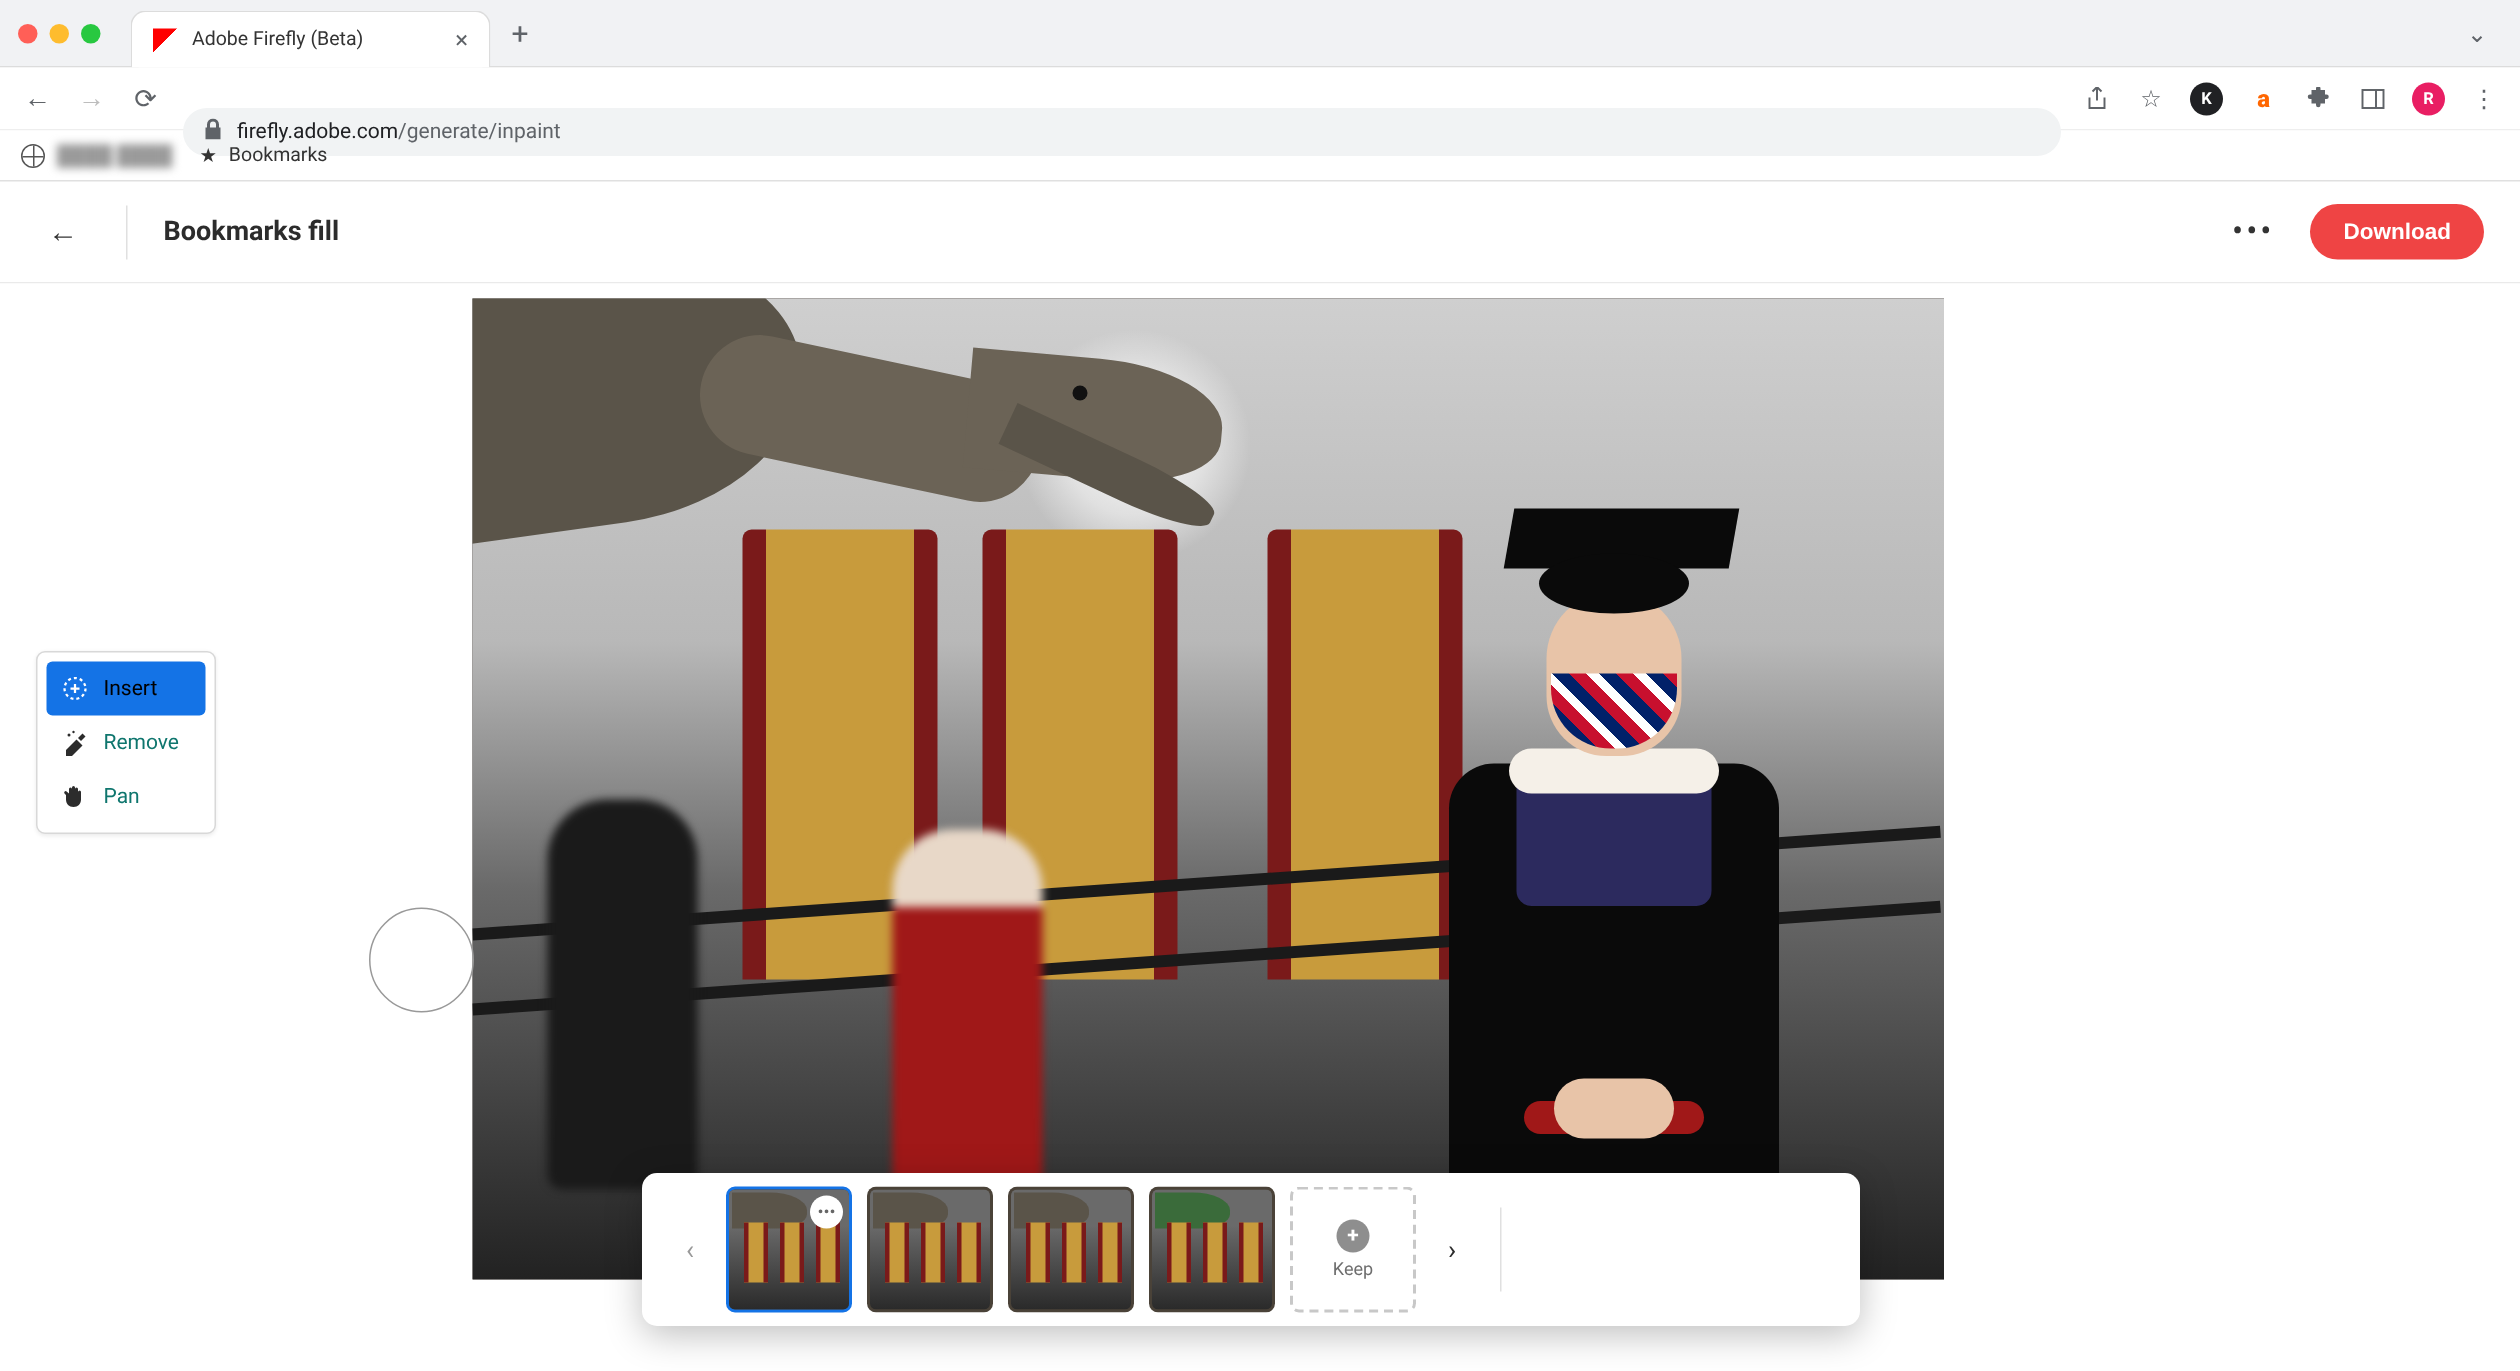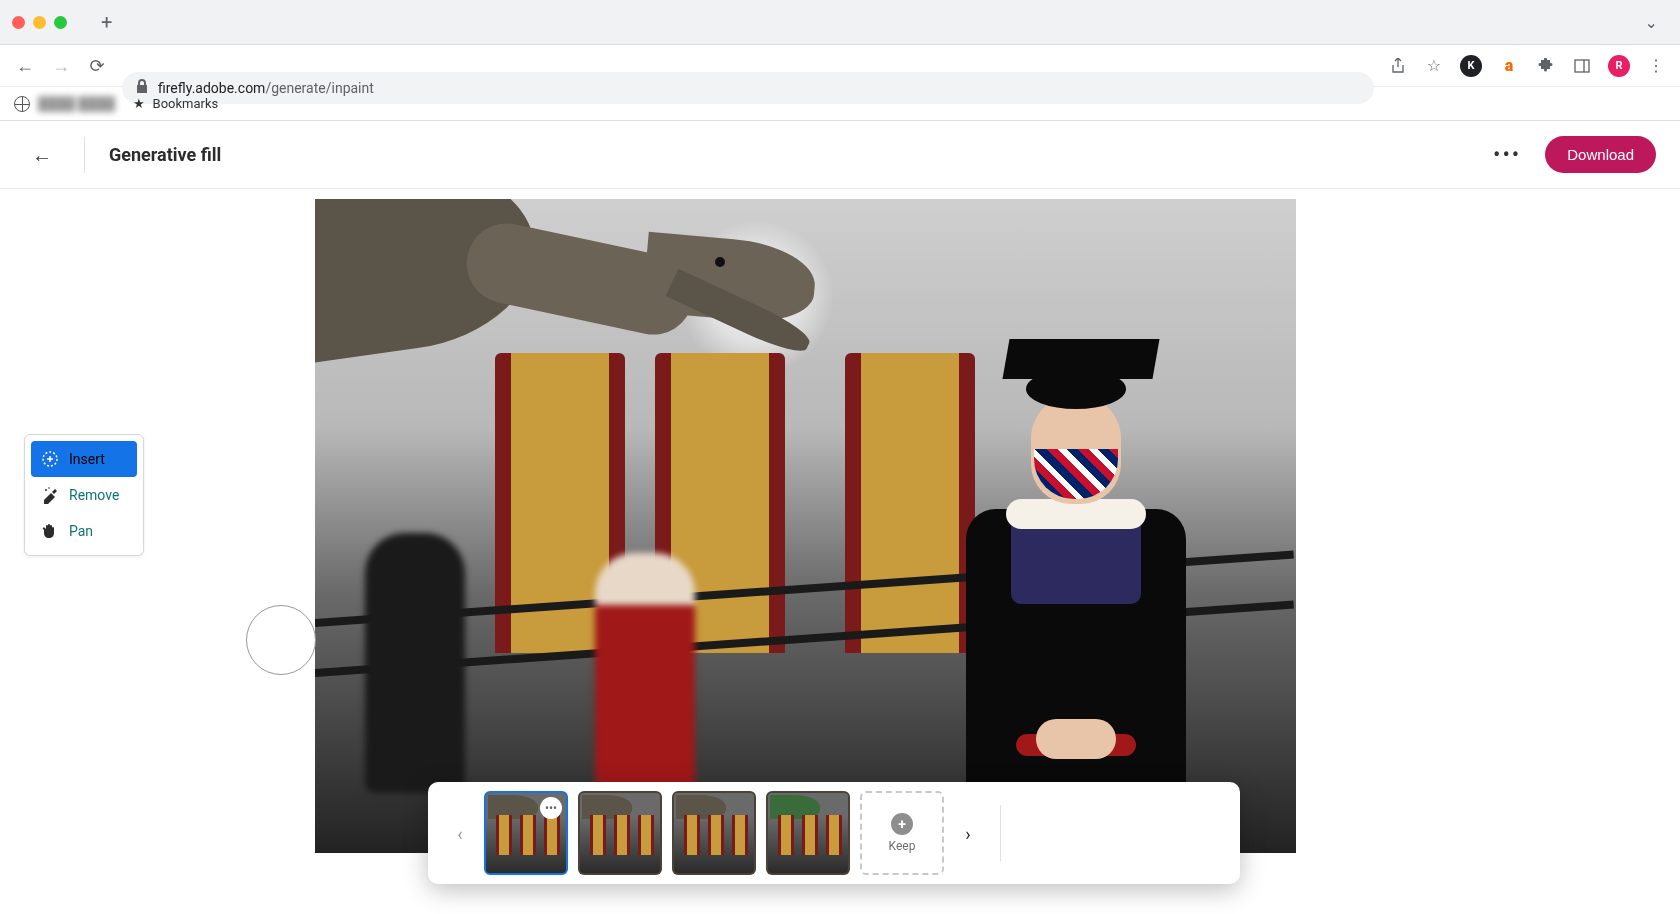--- a/index.html
+++ b/index.html
@@ -116,27 +116,27 @@
     .back-btn {
       width: 36px; height: 36px;
       display:flex; align-items:center; justify-content:center;
       cursor:pointer; font-size: 20px; color:#333;
     }
     .header-divider { width:1px; height:36px; background:#e0e0e0; }
     .page-title { font-size: 18px; font-weight: 700; color:#2c2c2c; }
     .header-spacer { flex:1; }
     .more-dots { font-size: 22px; color:#333; cursor:pointer; letter-spacing:2px; }
     .download-btn {
-      background: #be185d;
+      background: #ef4444;
       color: #fff;
       border: none;
       border-radius: 20px;
       padding: 10px 22px;
       font-size: 15px;
-      font-weight: 400;
+      font-weight: 700;
       cursor: pointer;
     }
 
     
     .canvas-area {
       position: relative;
       height: 725px;
       background: #fff;
     }
     .main-image {
@@ -321,20 +321,25 @@
     }
   </style>
 </head>
 <body>
 
 <div class="browser-chrome">
   <div class="traffic-lights">
     <span class="light-red"></span>
     <span class="light-yellow"></span>
     <span class="light-green"></span>
+  </div>
+  <div class="tab">
+    <div class="tab-favicon"></div>
+    <div class="tab-title">Adobe Firefly (Beta)</div>
+    <div class="tab-close">×</div>
   </div>
   <div class="new-tab">+</div>
   <div class="chrome-spacer"></div>
   <div class="chevron-down">⌄</div>
 </div>
 
 <div class="url-bar">
   <div class="nav-btn">←</div>
   <div class="nav-btn disabled">→</div>
   <div class="nav-btn">⟳</div>
@@ -380,21 +385,21 @@
   </div>
   <div class="bookmark-item">
     <span>★</span>
     <span>Bookmarks</span>
   </div>
 </div>
 
 <div class="app-header">
   <div class="back-btn">←</div>
   <div class="header-divider"></div>
-  <div class="page-title">Generative fill</div>
+  <div class="page-title">Bookmarks fill</div>
   <div class="header-spacer"></div>
   <div class="more-dots">•••</div>
   <button class="download-btn">Download</button>
 </div>
 
 <div class="canvas-area">
 
   <div class="main-image">
     <div class="scene-bg"></div>
     <div class="banner b1"></div>

